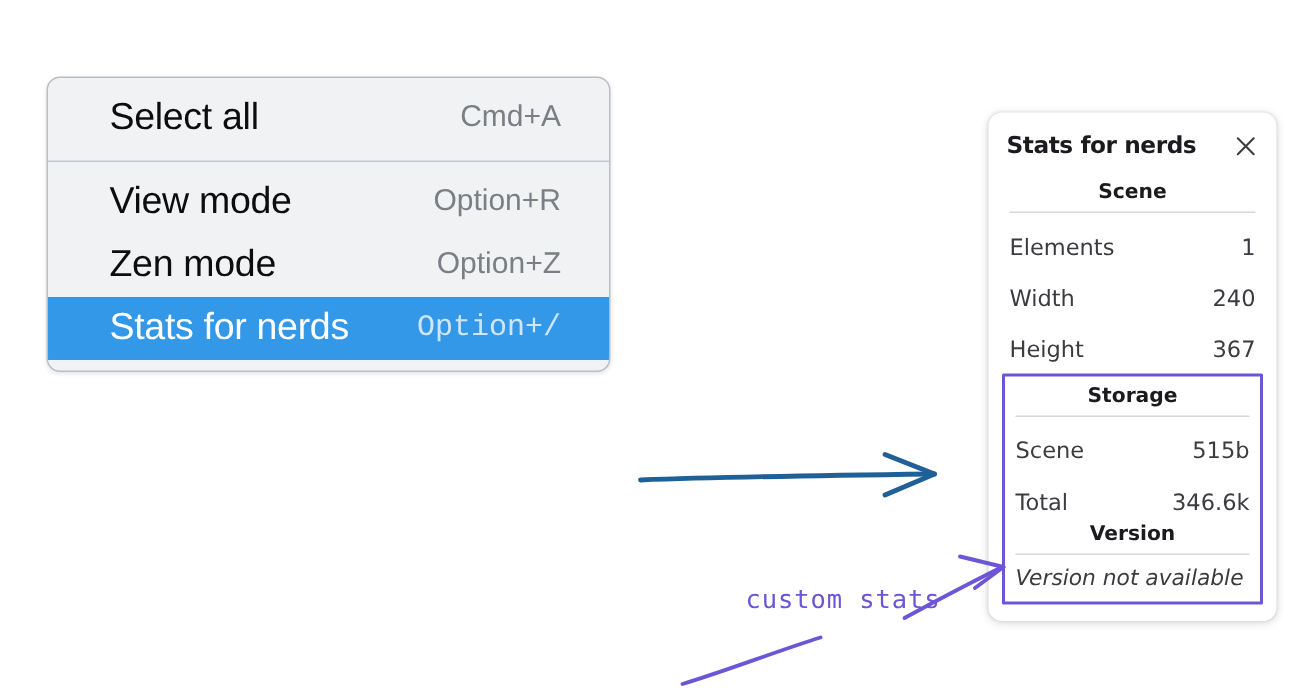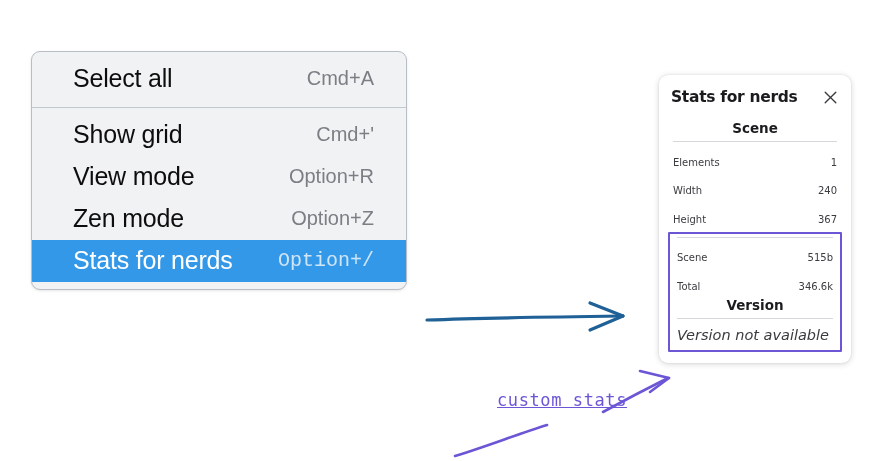--- a/index.html
+++ b/index.html
@@ -111,21 +111,21 @@
   .stats-rule {
     height: 1px;
     background: #d8d8dc;
     border: 0;
     margin: 0 2px 5px 2px;
   }
   .stats-row {
     display: flex;
     justify-content: space-between;
     align-items: baseline;
-    font-size: 10px;
+    font-size: 15px;
     color: #3b3b40;
     padding: 2.5px 2px;
     line-height: 1.15;
     margin-top: 12px;
   }
   .stats-row .k { }
   .stats-row .v { }
   .stats-note {
     font-size: 14.5px;
     color: #3b3b40;
@@ -151,42 +151,37 @@
   }
   #annotation-text {
     position: absolute;
     left: 497px;
     top: 390px;
     font-family: "DejaVu Sans Mono", monospace;
     font-size: 17px;
     color: #6c56d6;
     letter-spacing: 0.6px;
     white-space: nowrap;
-    text-decoration: underline;
   }
 </style>
 </head>
 <body>
 
 <div id="context-menu">
 
   <div class="menu-group">
     <div class="menu-item">
       <span class="label">Select all</span>
       <span class="shortcut">Cmd+A</span>
     </div>
   </div>
 
   <hr class="menu-separator">
 
   <div class="menu-group">
-    <div class="menu-item">
-      <span class="label">Show grid</span>
-      <span class="shortcut">Cmd+'</span>
-    </div>
     <div class="menu-item">
       <span class="label">View mode</span>
       <span class="shortcut">Option+R</span>
     </div>
     <div class="menu-item">
       <span class="label">Zen mode</span>
       <span class="shortcut">Option+Z</span>
     </div>
     <div class="menu-item selected">
       <span class="label">Stats for nerds</span>
@@ -220,20 +215,21 @@
     </div>
     <div class="stats-row">
       <span class="k">Height</span>
       <span class="v">367</span>
     </div>
   </div>
 
   <div id="custom-stats-box">
 
     <div class="stats-section">
+      <div class="stats-section-title">Storage</div>
       <hr class="stats-rule">
       <div class="stats-row">
         <span class="k">Scene</span>
         <span class="v">515b</span>
       </div>
       <div class="stats-row">
         <span class="k">Total</span>
         <span class="v">346.6k</span>
       </div>
     </div>

